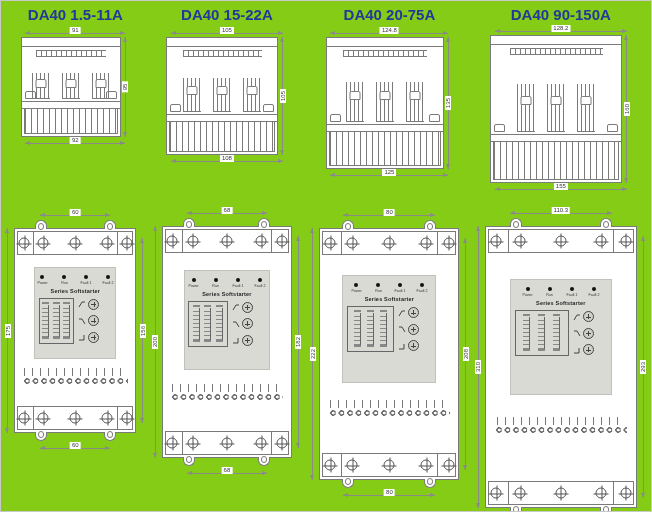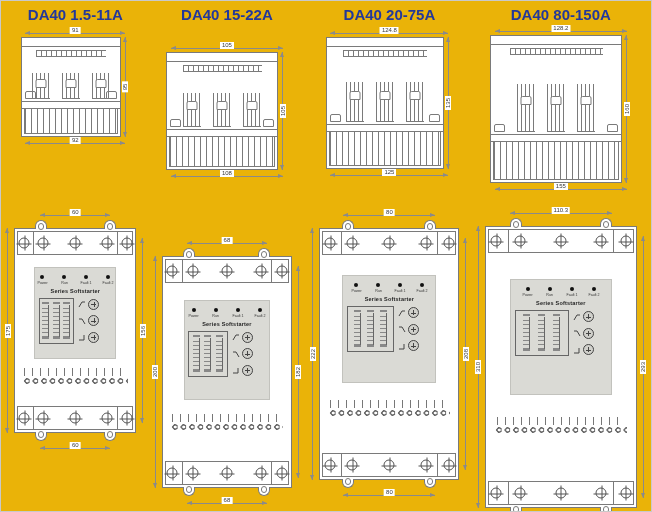--- a/index.html
+++ b/index.html
@@ -1,25 +1,25 @@
 <!DOCTYPE html>
 <html><head>
 <meta charset="utf-8">
 <style>
   * { box-sizing: border-box; margin: 0; padding: 0; }
   html,body { background:#fff; }
   body { font-family:"Liberation Sans", sans-serif; }
   #screen {
-    position:relative; width:652px; height:512px; background:#eab308;
+    position:relative; width:652px; height:512px; background:#84cc16;
     border:1px solid #c9c9c9; overflow:hidden;
     display:flex; gap:0; padding:4px 2px;
   }
   .unit { display:flex; flex-direction:column; align-items:center; position:relative; }
   .u1{ width:146px; --tw:100px; --th:100px; --fw:122px; --fh:205px; --dimw:70px; --pw:82px; --ph:92px; --tvtop:62px;}
-  .u2{ width:160px;justify-content:space-between; --tw:112px; --th:118px; --fw:130px; --fh:232px; --dimw:80px; --pw:86px; --ph:100px; --tvtop:42px;}
+  .u2{ width:160px; --tw:112px; --th:118px; --fw:130px; --fh:232px; --dimw:80px; --pw:86px; --ph:100px; --tvtop:42px;}
   .u3{ width:168px; --tw:118px; --th:132px; --fw:140px; --fh:252px; --dimw:92px; --pw:94px; --ph:108px; --tvtop:30px;}
   .u4{ width:178px; --tw:132px; --th:148px; --fw:152px; --fh:282px; --dimw:102px; --pw:102px; --ph:116px; --tvtop:14px;}
 
   .title { font-size:15px; font-weight:bold; color:#23389b; height:22px; line-height:20px; white-space:nowrap; }
 
   
   .hdim { position:relative; height:10px; }
   .hdim .line { position:absolute; left:0; right:0; top:6px; height:1px; background:#8a8a8a; }
   .hdim .line::before, .hdim .line::after { content:""; position:absolute; top:-2px;
     border-top:2.5px solid transparent; border-bottom:2.5px solid transparent; }
@@ -548,21 +548,21 @@
           </div>
       </div>
       <div class="hdim">
           <i class="line"></i>
           <span class="lbl">80</span>
         </div>
     </div>
   </div>
 
   <div class="unit u4">
-    <div class="title">DA40 80-150A</div>
+    <div class="title">DA40 90-150A</div>
     <div class="tv-area">
       <div class="hdim">
           <i class="line"></i>
           <span class="lbl">128.2</span>
         </div>
       <div class="tv-row">
         <div class="tv-body">
           <div class="tv-edge"></div>
           <div class="vents"></div>
           <div class="clamps">

